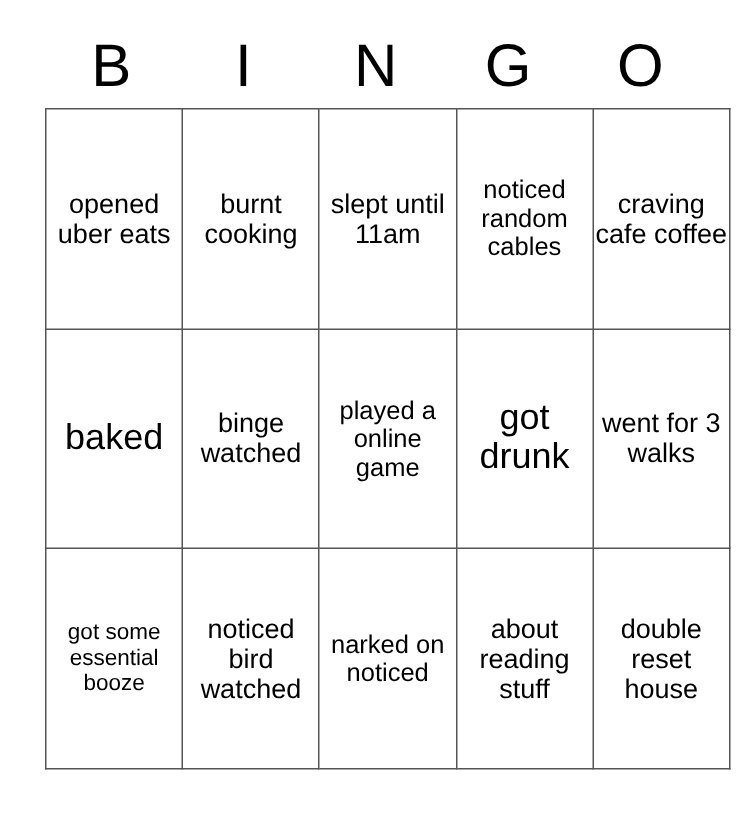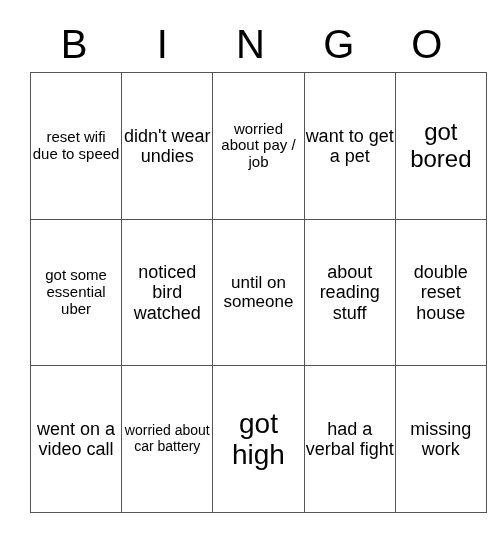--- a/index.html
+++ b/index.html
@@ -81,65 +81,65 @@
     <div class="header-letter">I</div>
     <div class="header-letter">N</div>
     <div class="header-letter">G</div>
     <div class="header-letter">O</div>
   </div>
 
   <table id="grid">
     <tbody>
       <tr>
         <td>
-            <span class="cell-text sz-s">reset wifi due to speed</span>
+            <span class="cell-text sz-l">opened uber eats</span>
           </td>
         <td>
-            <span class="cell-text sz-l">didn't wear undies</span>
+            <span class="cell-text sz-l">burnt cooking</span>
           </td>
         <td>
-            <span class="cell-text sz-s">worried about pay / job</span>
+            <span class="cell-text sz-l">slept until 11am</span>
           </td>
         <td>
-            <span class="cell-text sz-l">want to get a pet</span>
+            <span class="cell-text sz-m">noticed random cables</span>
           </td>
         <td>
-            <span class="cell-text sz-xl">got bored</span>
+            <span class="cell-text sz-l">craving cafe coffee</span>
           </td>
       </tr>
       <tr>
         <td>
-            <span class="cell-text sz-s">got some essential uber</span>
+            <span class="cell-text sz-xl">baked</span>
+          </td>
+        <td>
+            <span class="cell-text sz-l">binge watched</span>
+          </td>
+        <td>
+            <span class="cell-text sz-m">played a online game</span>
+          </td>
+        <td>
+            <span class="cell-text sz-xl">got drunk</span>
+          </td>
+        <td>
+            <span class="cell-text sz-l">went for 3 walks</span>
+          </td>
+      </tr>
+      <tr>
+        <td>
+            <span class="cell-text sz-s">got some essential booze</span>
           </td>
         <td>
             <span class="cell-text sz-l">noticed bird watched</span>
           </td>
         <td>
-            <span class="cell-text sz-m">until on someone</span>
+            <span class="cell-text sz-m">narked on noticed</span>
           </td>
         <td>
             <span class="cell-text sz-l">about reading stuff</span>
           </td>
         <td>
             <span class="cell-text sz-l">double reset house</span>
           </td>
       </tr>
-      <tr>
-        <td>
-            <span class="cell-text sz-l">went on a video call</span>
-          </td>
-        <td>
-            <span class="cell-text sz-xs">worried about car battery</span>
-          </td>
-        <td>
-            <span class="cell-text sz-xxl">got high</span>
-          </td>
-        <td>
-            <span class="cell-text sz-l">had a verbal fight</span>
-          </td>
-        <td>
-            <span class="cell-text sz-l">missing work</span>
-          </td>
-      </tr>
     </tbody>
   </table>
 
 </div>
 
 </body></html>

